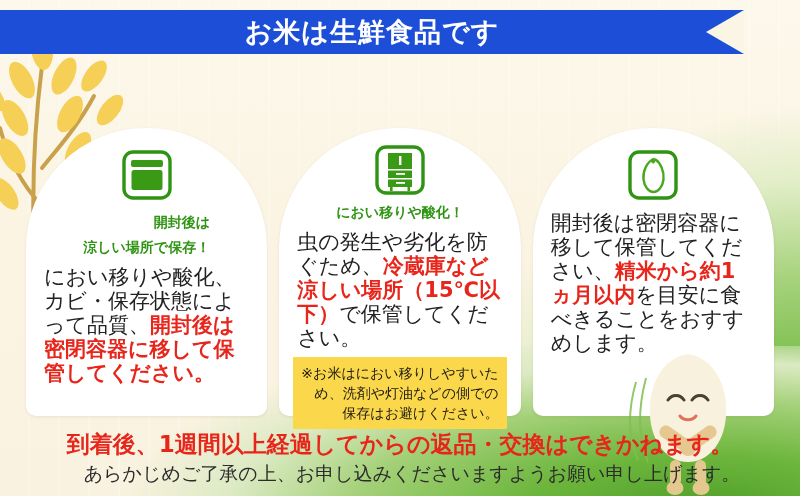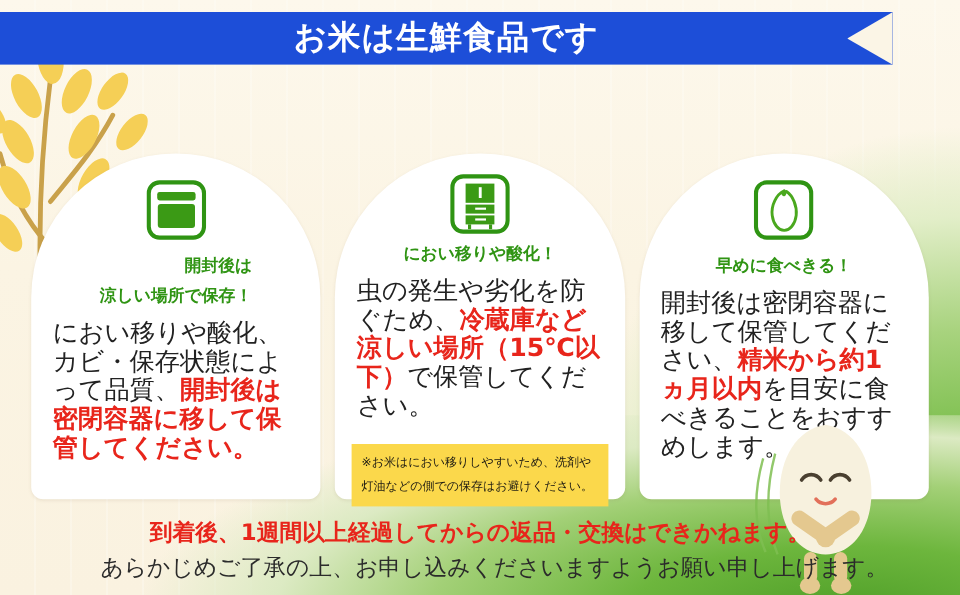--- a/index.html
+++ b/index.html
@@ -122,41 +122,41 @@
     font-size:21px;
     line-height:24px;
     color:#222;
     text-align:left;
     width:100%;
     padding:0 4px;
     box-sizing:border-box;
   }
   .card-body .hl{color:#e8251b; font-weight:bold;}
   .note{
-    margin-top:20px;
+    margin-top:7px;
     background:#fbd84b;
     color:#1d1a12;
-    font-size:10px;
+    font-size:14px;
     line-height:20px;
     padding:6px 8px;
     width:100%;
     box-sizing:border-box;
-    text-align:left;
+    text-align:right;
   }
 
   
   .footer{
     position:absolute;
     left:0; right:0; bottom:8px;
     text-align:center;
   }
   .footer-line1{
     color:#e8251b;
     font-weight:bold;
-    font-size:19px;
+    font-size:23px;
     line-height:28px;
     white-space:nowrap;
   }
   .footer-line2{
     color:#2b2b2b;
     font-size:19px;
     line-height:30px;
     white-space:nowrap;
     padding-left:24px;
   }
@@ -243,23 +243,20 @@
       <div class="note">※お米はにおい移りしやすいため、洗剤や灯油などの側での保存はお避けください。</div>
     </div>
 
     <div class="card">
       <div class="card-icon">
         <svg width="52" height="52" viewBox="0 0 52 52">
           <rect x="3" y="3" width="46" height="46" rx="9" fill="none" stroke="#2f9413" stroke-width="3.4"></rect>
           <path d="M26.5 10 C20 13 15.5 22 16.5 30.5 C17.4 38 21.8 43 26.5 43 C31.2 43 35.6 38 36.5 30.5 C37.4 22.4 33.5 14 28.5 10.6 C27.8 10.1 27.3 11.6 26.9 12.6 C26.6 13.4 26.2 13.5 25.6 12.9 C25 12.3 25.6 10.4 26.5 10 Z" fill="none" stroke="#4aa81e" stroke-width="2.4" stroke-linejoin="round"></path>
         </svg>
       </div>
-      <div class="card-title">
-        <span>早めに食べきる！</span>
-      </div>
       <div class="card-body"><span>開封後は密閉容器に移して保管してください、</span><span class="hl">精米から約1ヵ月以内</span><span>を目安に食べきることをおすすめします。</span></div>
     </div>
 
   </div>
 
   <svg class="mascot" viewBox="0 0 132 148">
     <g stroke="#7fbf52" stroke-width="2" fill="none" opacity=".85">
       <path d="M14 34 C6 62 6 90 16 112"></path>
       <path d="M24 30 C16 60 16 90 26 114"></path>
     </g>

